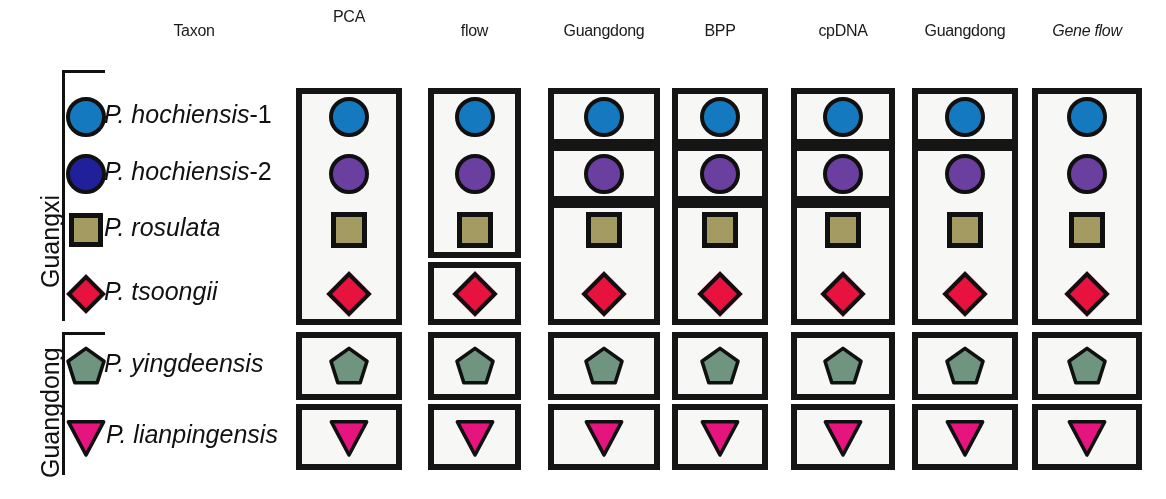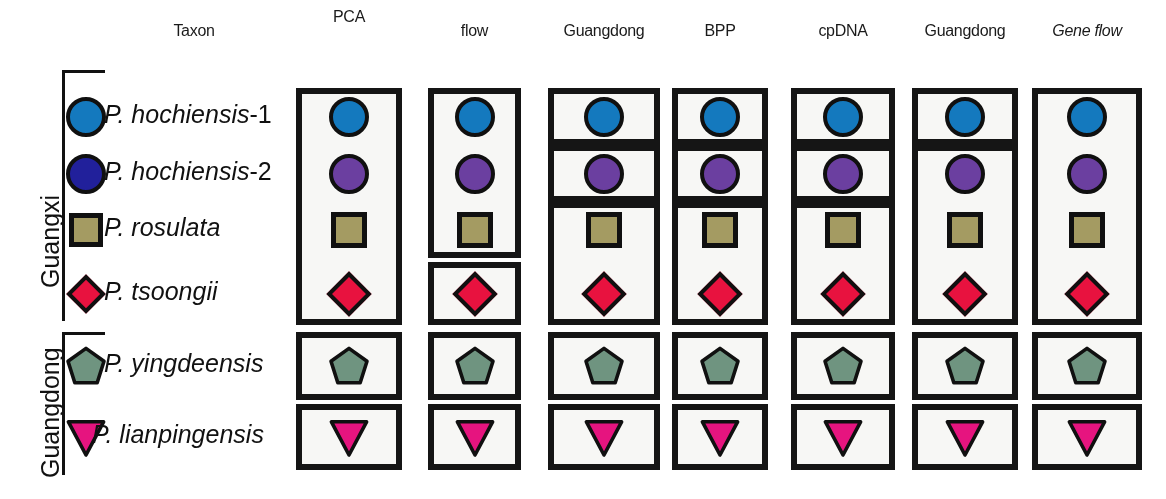--- a/index.html
+++ b/index.html
@@ -74,21 +74,21 @@
         <svg width="40" height="40" viewBox="0 0 100 100">
           <polygon points="50,6 95,38 78,92 22,92 5,38" fill="#6f9480" stroke="#101010" stroke-width="9" stroke-linejoin="round"></polygon>
         </svg>
       </div>
       <div class="tx" style="left: 104px; top: 349px;"><i>P. yingdeensis</i></div>
       <div class="sh" style="width: 40px; height: 40px; left: 66px; top: 417px;">
         <svg width="40" height="40" viewBox="0 0 100 100">
           <polygon points="6,12 94,12 50,95" fill="#e6147f" stroke="#101010" stroke-width="9" stroke-linejoin="round"></polygon>
         </svg>
       </div>
-      <div class="tx" style="left: 92px; top: 420px;"><i>P. lianpingensis</i></div>
+      <div class="tx" style="left: 106px; top: 420px;"><i>P. lianpingensis</i></div>
     </div>
 
   <div id="matrix">
       <div class="cell" style="left: 296px; top: 88px; width: 106px; height: 237px;"></div>
       <div class="sh" style="width: 40px; height: 40px; left: 329px; top: 96.5px;">
         <div class="circ" style="width: 40px; height: 40px; background: rgb(20, 121, 190);"></div>
       </div>
       <div class="sh" style="width: 40px; height: 40px; left: 329px; top: 153.5px;">
         <div class="circ" style="width: 40px; height: 40px; background: rgb(107, 63, 160);"></div>
       </div>

